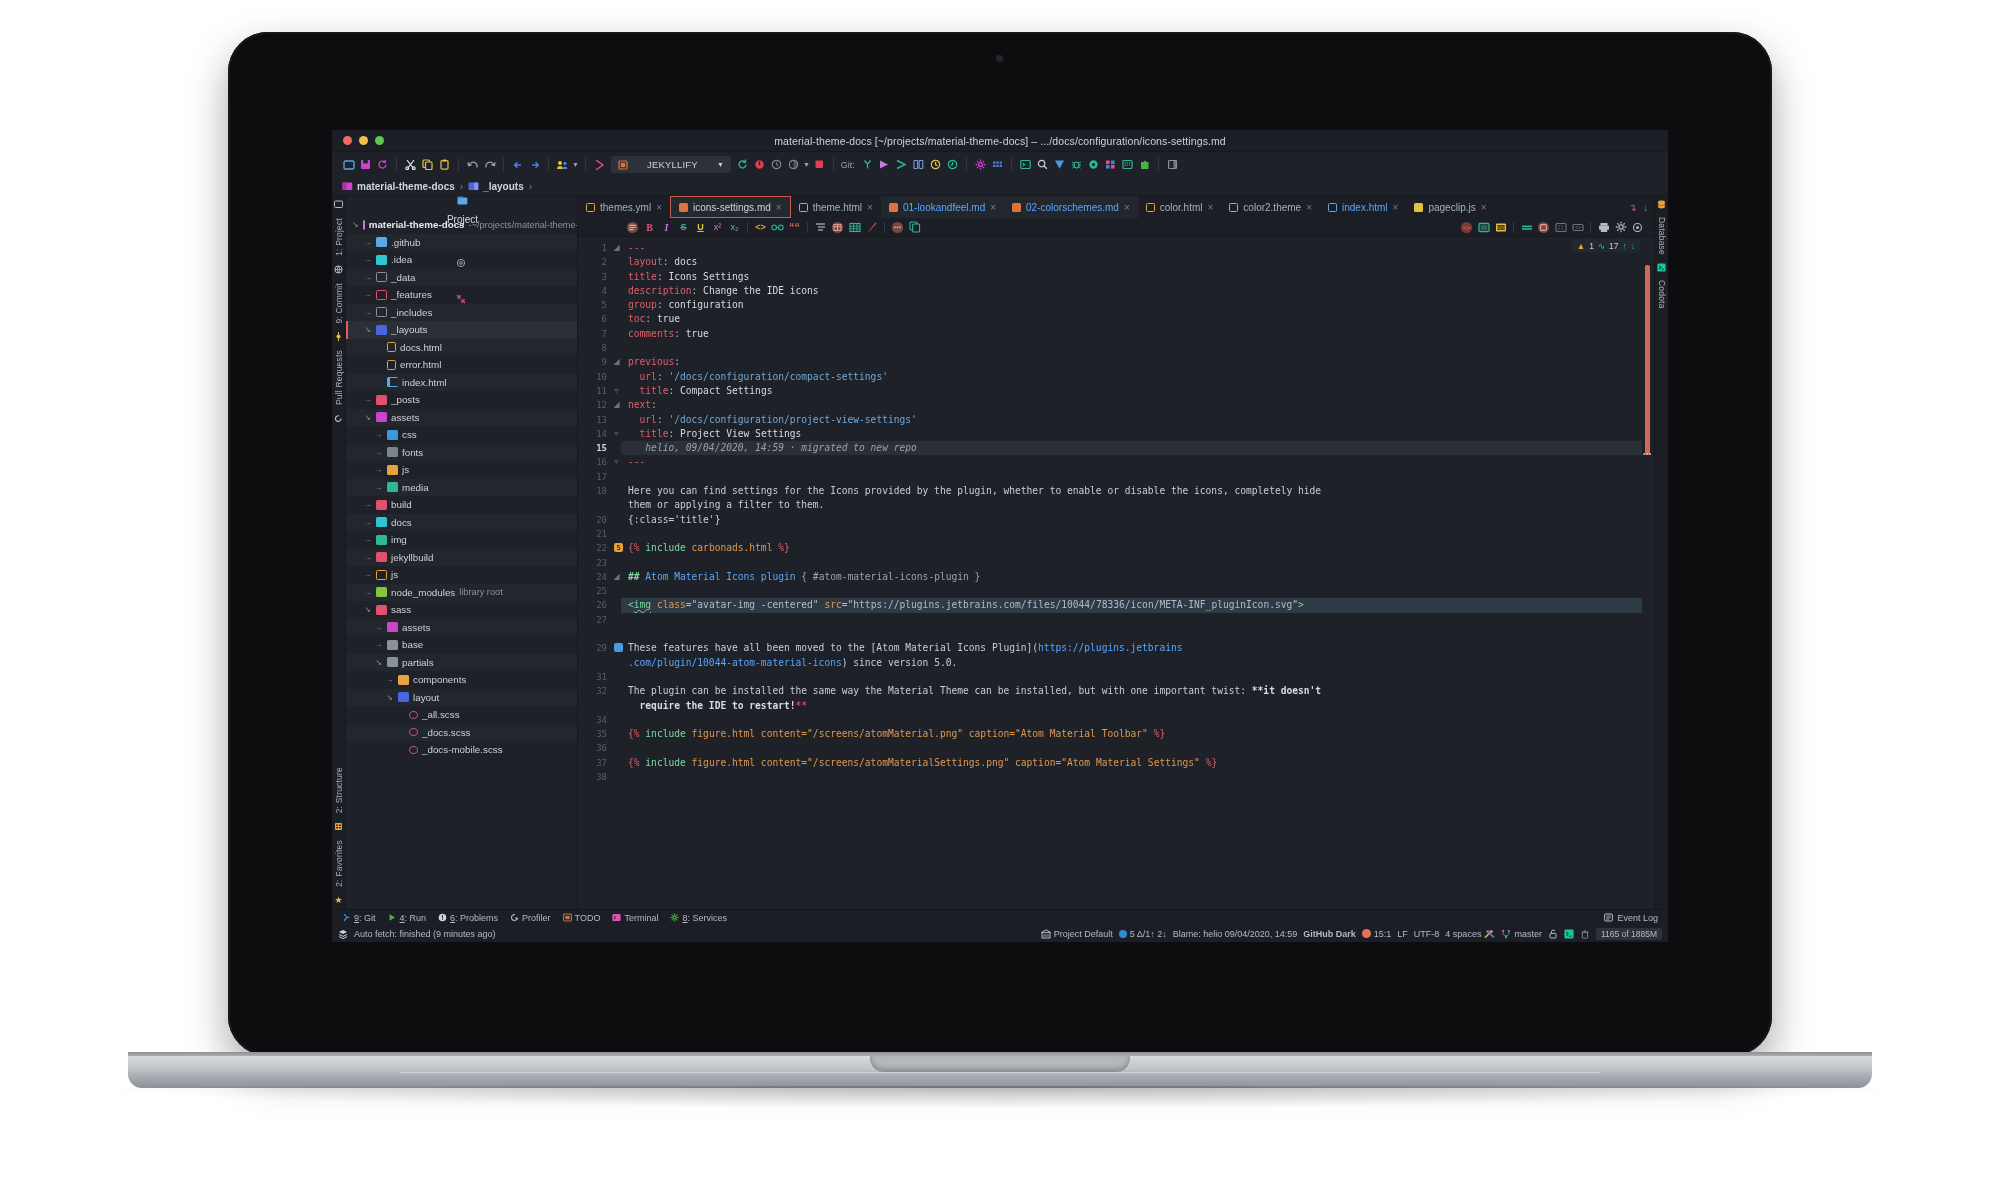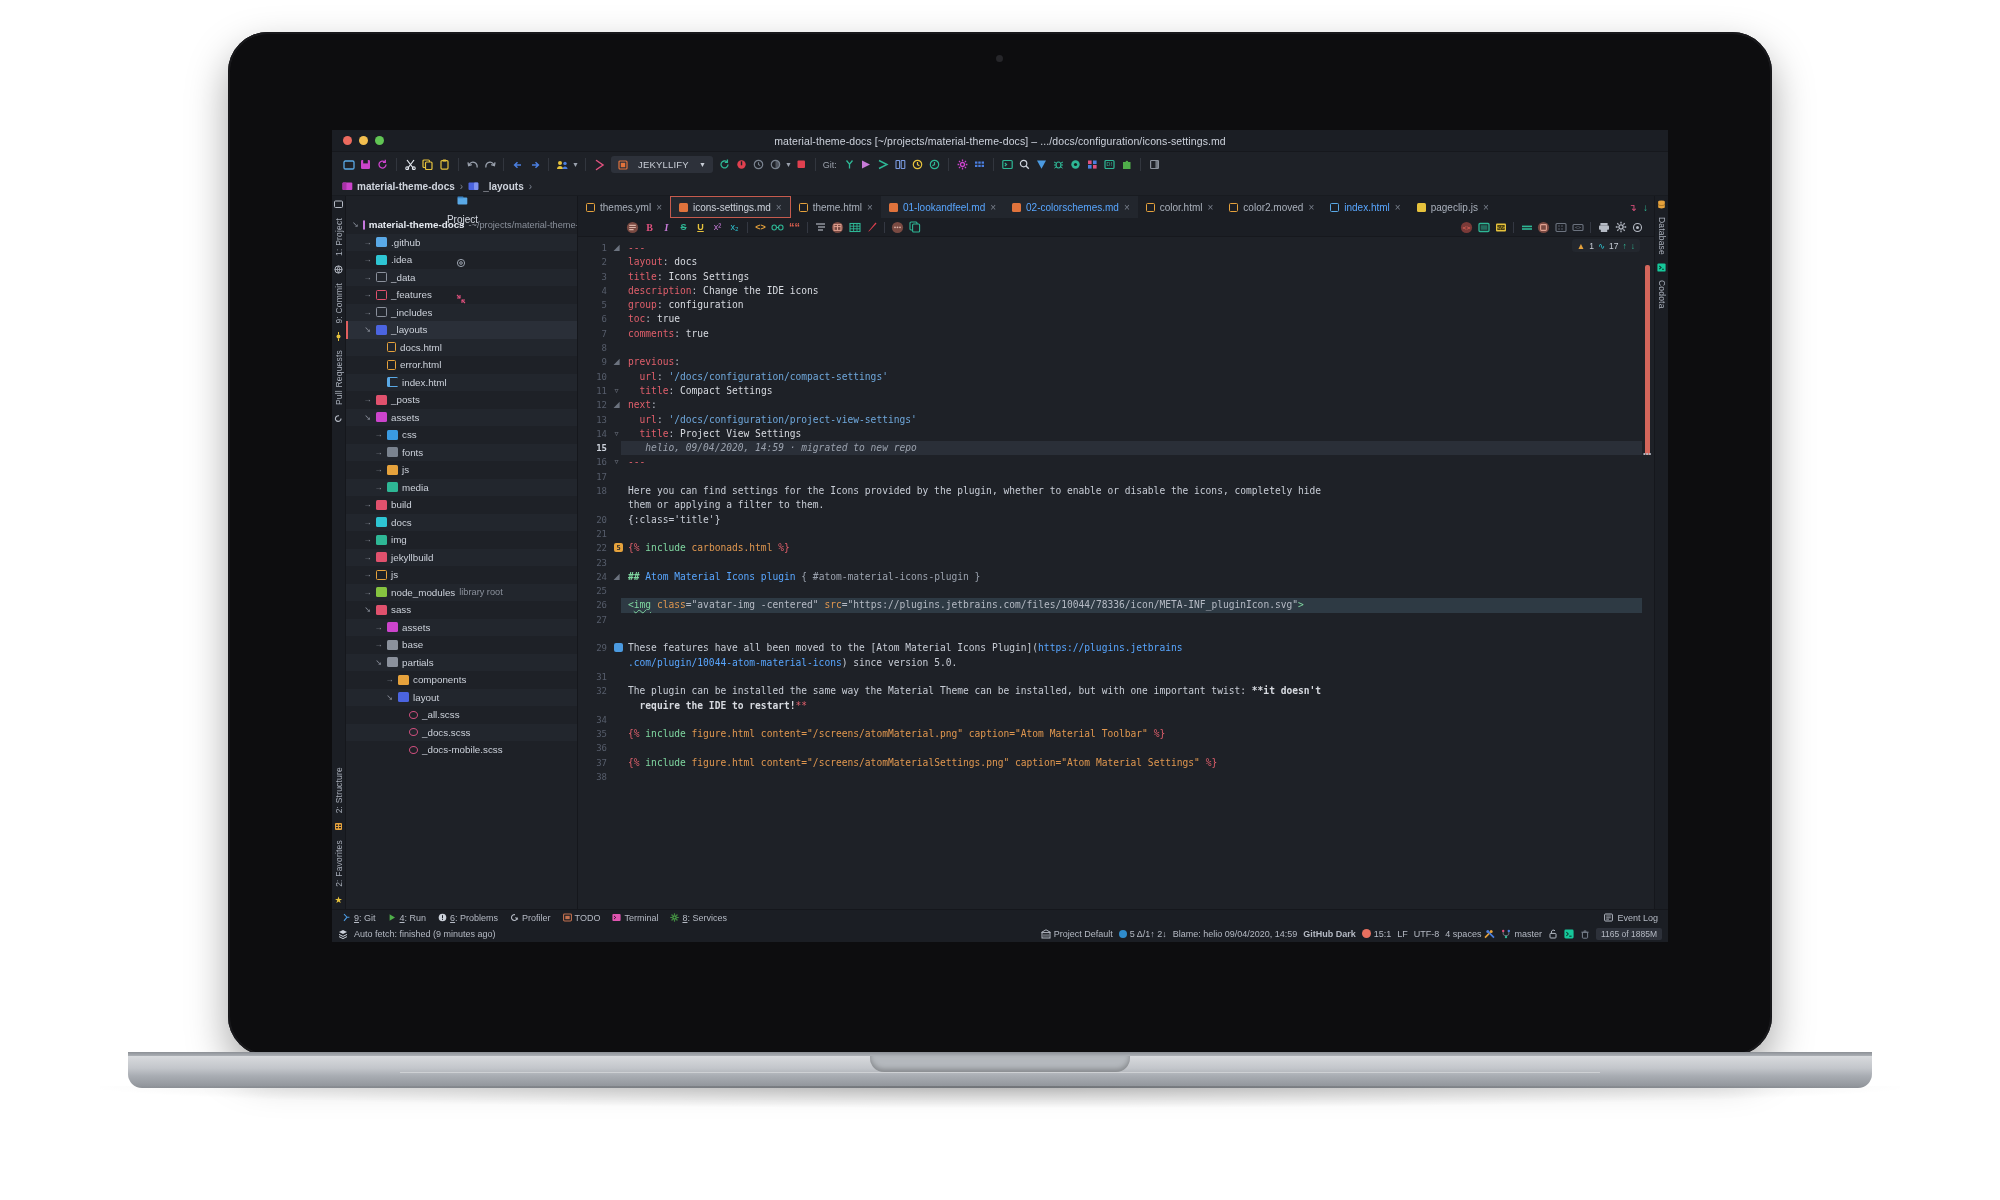--- a/index.html
+++ b/index.html
@@ -60,21 +60,21 @@
   .tl.red{background:#ec6a5e} .tl.yel{background:#f3bf4f} .tl.grn{background:#61c554}
   .title-text { position:absolute; left:0; right:0; text-align:center;
     font-size:10.5px; color:#cdd2dc; letter-spacing:.1px; }
 
   
   .toolbar { height:25px; background:#1e2127; display:flex; align-items:center;
     gap:0px; padding-left:8px; flex:0 0 25px; font-size:10px; }
   .tb-ico { width:17px; height:17px; display:flex; align-items:center;
     justify-content:center; font-size:11.5px; line-height:1; border-radius:3px; }
   .tb-sep { width:1px; height:13px; background:#32363e; margin:0 5px; }
-  .runcfg { display:flex; align-items:center; gap:10px; background:#2d313a;
+  .runcfg { display:flex; align-items:center; gap:19px; background:#2d313a;
     height:17px; padding:0 7px; border-radius:3px; margin:0 3px; }
   .runcfg-label { font-size:9.5px; color:#c8cdd6; letter-spacing:.2px; }
   .gitlbl { font-size:9px; color:#9aa0ab; margin:0 4px 0 2px; }
 
   
   .navbar { height:19px; background:#1e2127; display:flex; align-items:center;
     gap:5px; padding-left:10px; font-size:10px; color:#cfd4dd; flex:0 0 19px;
     border-bottom:1px solid #181b20; }
   .crumb { display:flex; align-items:center; gap:4px; font-weight:bold; }
   .crumb-sep { color:#7b828f; font-weight:normal; }
@@ -750,21 +750,21 @@
                 <span class="tname">02-colorschemes.md</span>
                 <span class="x">×</span>
               </div>
               <div class="tab ">
                 <span style="width: 9px; height: 9px; display: inline-block; border: 1.3px solid rgb(230, 162, 60); border-radius: 1.5px;"></span>
                 <span class="tname">color.html</span>
                 <span class="x">×</span>
               </div>
               <div class="tab ">
                 <span style="width: 9px; height: 9px; display: inline-block; border: 1.3px solid rgb(230, 162, 60); border-radius: 1.5px;"></span>
-                <span class="tname">color2.moved</span>
+                <span class="tname">color2.theme</span>
                 <span class="x">×</span>
               </div>
               <div class="tab ">
                 <span style="width: 9px; height: 9px; display: inline-block; border: 1.3px solid rgb(90, 169, 230); border-radius: 1.5px;"></span>
                 <span class="tname" style="color: rgb(88, 166, 255);">index.html</span>
                 <span class="x">×</span>
               </div>
               <div class="tab ">
                 <span style="width: 9px; height: 9px; display: inline-block; border: none; border-radius: 1.5px; background: rgb(230, 194, 60);"></span>
                 <span class="tname">pageclip.js</span>

